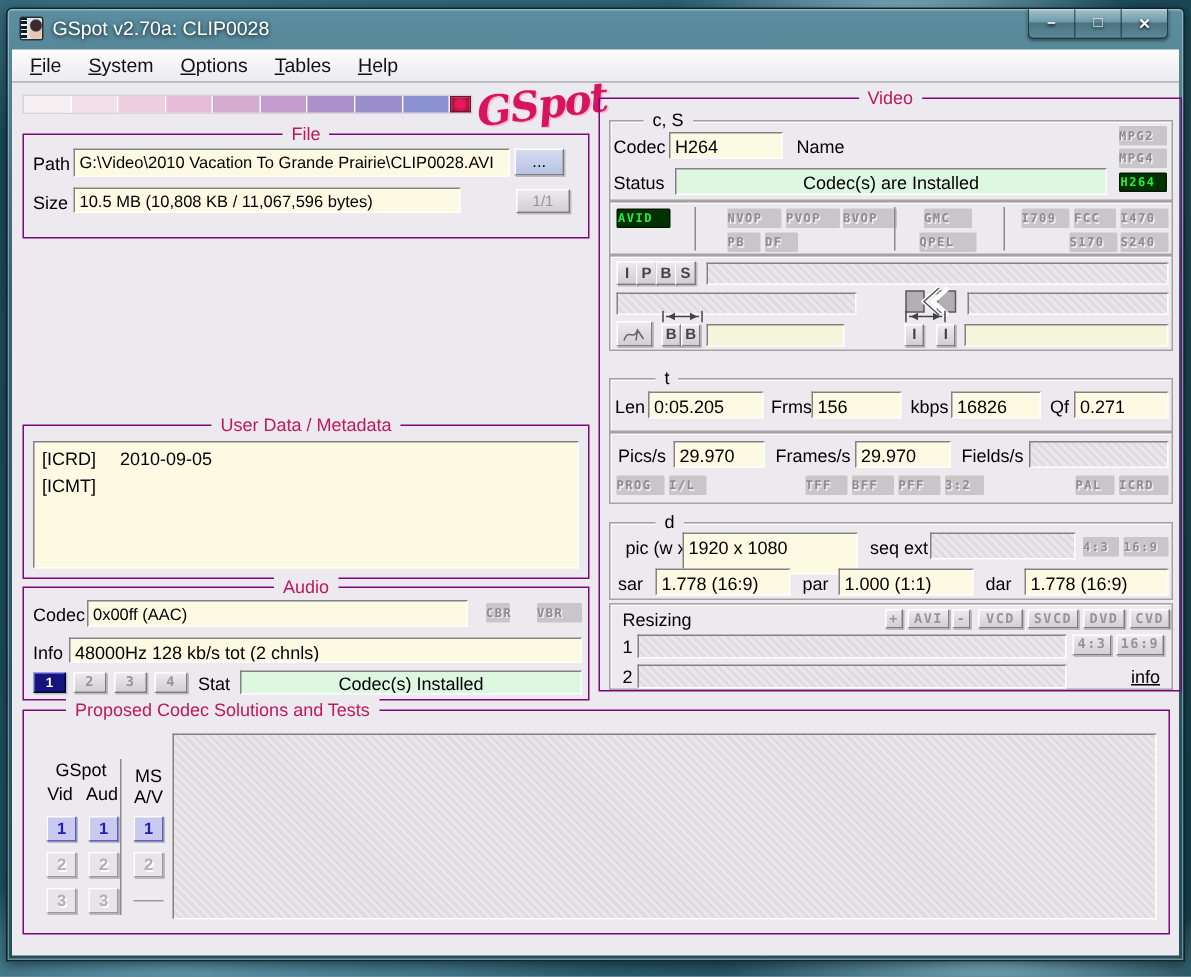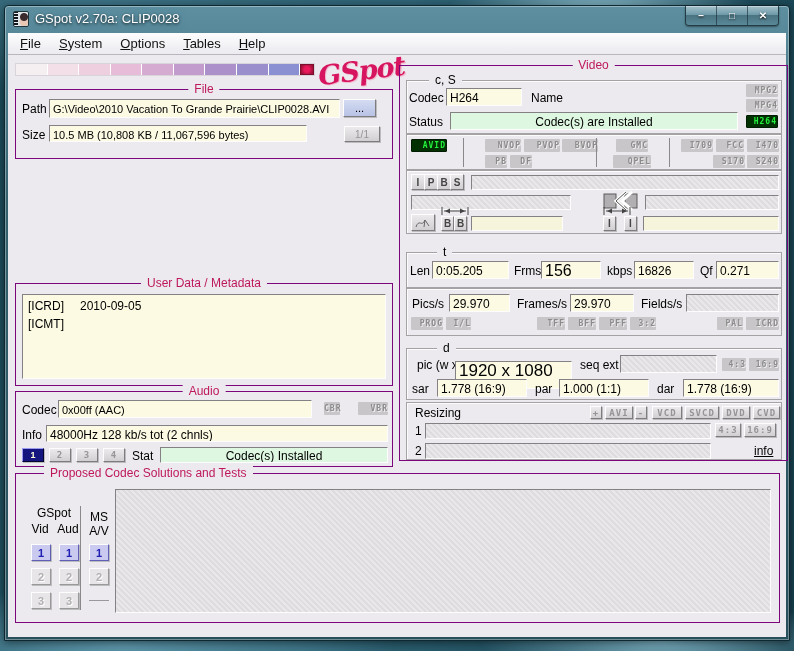--- a/index.html
+++ b/index.html
@@ -70,21 +70,21 @@
   .stip{background-image:repeating-linear-gradient(45deg,#eae7ea 0 2px,#dfdcdf 2px 4px)}
   .fldD{background-color:#e9e6e9}
   .fldB{background:#f7f4dc}
   .panel{position:absolute;box-sizing:border-box;background:#fcfae3;
        border:1px solid;border-color:#838183 #fdfdfd #fdfdfd #838183;
        font-size:12px;line-height:18px;padding:2px 5px;color:#000}
   .hl{display:block;margin:0 -5px;padding:0 5px;background:#dcf6e0}
   .mtag{display:inline-block;width:52px}
   
   .bdg{position:absolute;box-sizing:border-box;height:13px;background:#c9c6c9;color:#8d8c8d;
-       font:bold 8px "DejaVu Sans Mono",monospace;letter-spacing:1px;text-align:right;
+       font:bold 8px "DejaVu Sans Mono",monospace;letter-spacing:1px;text-align:left;
        line-height:13px;text-shadow:1px 1px 0 #efedef;border-radius:1px}
   .bdgOn{background:#013101;color:#23f03c;text-shadow:none;border:1px solid #001c00;line-height:12px}
   .vsep{position:absolute;width:1px;background:#8a888a}
   
   .btn{position:absolute;box-sizing:border-box;background:linear-gradient(#eceaec,#d2cfd2);
        border:1px solid #7e7c7e;border-top-color:#fdfdfd;border-left-color:#fdfdfd;
        box-shadow:1px 1px 0 rgba(100,100,100,.35);
        font:bold 9px "DejaVu Sans Mono",monospace;color:#969496;letter-spacing:1px;
        text-align:center;display:flex;align-items:center;justify-content:center}
   .btnK{color:#000;font:11px "Liberation Sans",sans-serif;letter-spacing:0}
@@ -242,21 +242,21 @@
         <div class="btn btnSm" style="left:196px;top:45px;width:13px;height:15px">I</div>
         <div class="btn btnSm" style="left:217px;top:45px;width:13px;height:15px">I</div>
         <div class="fld fldB" style="left:236px;top:45px;width:136px;height:15px"></div>
       </div>
 
       <div class="gbx gbox" style="left:6px;top:186px;width:376px;height:36px">
         <span class="leg legG" style="left:30px">t</span>
         <span class="lbl" style="left:3px;top:11px">Len</span>
         <div class="fld" style="left:25px;top:8px;width:77px;height:18px;font-size:12px">0:05.205</div>
         <span class="lbl" style="left:107px;top:11px">Frms</span>
-        <div class="fld" style="left:134px;top:8px;width:60px;height:18px;font-size:16px">156</div>
+        <div class="fld" style="left:134px;top:8px;width:60px;height:18px;font-size:12px">156</div>
         <span class="lbl" style="left:200px;top:11px">kbps</span>
         <div class="fld" style="left:227px;top:8px;width:60px;height:18px;font-size:12px">16826</div>
         <span class="lbl" style="left:293px;top:11px">Qf</span>
         <div class="fld" style="left:309px;top:8px;width:63px;height:18px;font-size:12px">0.271</div>
       </div>
 
       <div class="gbx gbox" style="left:6px;top:222px;width:376px;height:48px">
         <span class="lbl" style="left:5px;top:8px">Pics/s</span>
         <div class="fld" style="left:42px;top:5px;width:61px;height:18px;font-size:12px">29.970</div>
         <span class="lbl" style="left:110px;top:8px">Frames/s</span>
@@ -269,21 +269,21 @@
         <div class="bdg" style="left:161px;top:28px;width:28px">BFF</div>
         <div class="bdg" style="left:192px;top:28px;width:28px">PFF</div>
         <div class="bdg" style="left:223px;top:28px;width:26px">3:2</div>
         <div class="bdg" style="left:310px;top:28px;width:26px">PAL</div>
         <div class="bdg" style="left:339px;top:28px;width:33px">ICRD</div>
       </div>
 
       <div class="gbx gbox" style="left:6px;top:282px;width:376px;height:52px">
         <span class="leg legG" style="left:30px">d</span>
         <span class="lbl" style="left:10px;top:9px">pic (w x</span>
-        <div class="fld" style="left:48px;top:12px;width:117px;height:28px;font-size:17px">1920 x 1080</div>
+        <div class="fld" style="left:48px;top:6px;width:117px;height:28px;font-size:12px">1920 x 1080</div>
         <span class="lbl" style="left:173px;top:9px">seq ext</span>
         <div class="fld fldD stip" style="left:213px;top:6px;width:97px;height:18px"></div>
         <div class="bdg" style="left:315px;top:9px;width:24px">4:3</div>
         <div class="bdg" style="left:342px;top:9px;width:30px">16:9</div>
         <span class="lbl" style="left:5px;top:33px">sar</span>
         <div class="fld" style="left:30px;top:30px;width:90px;height:18px;font-size:12px">1.778 (16:9)</div>
         <span class="lbl" style="left:128px;top:33px">par</span>
         <div class="fld" style="left:152px;top:30px;width:90px;height:18px;font-size:12px">1.000 (1:1)</div>
         <span class="lbl" style="left:250px;top:33px">dar</span>
         <div class="fld" style="left:276px;top:30px;width:96px;height:18px;font-size:12px">1.778 (16:9)</div>

